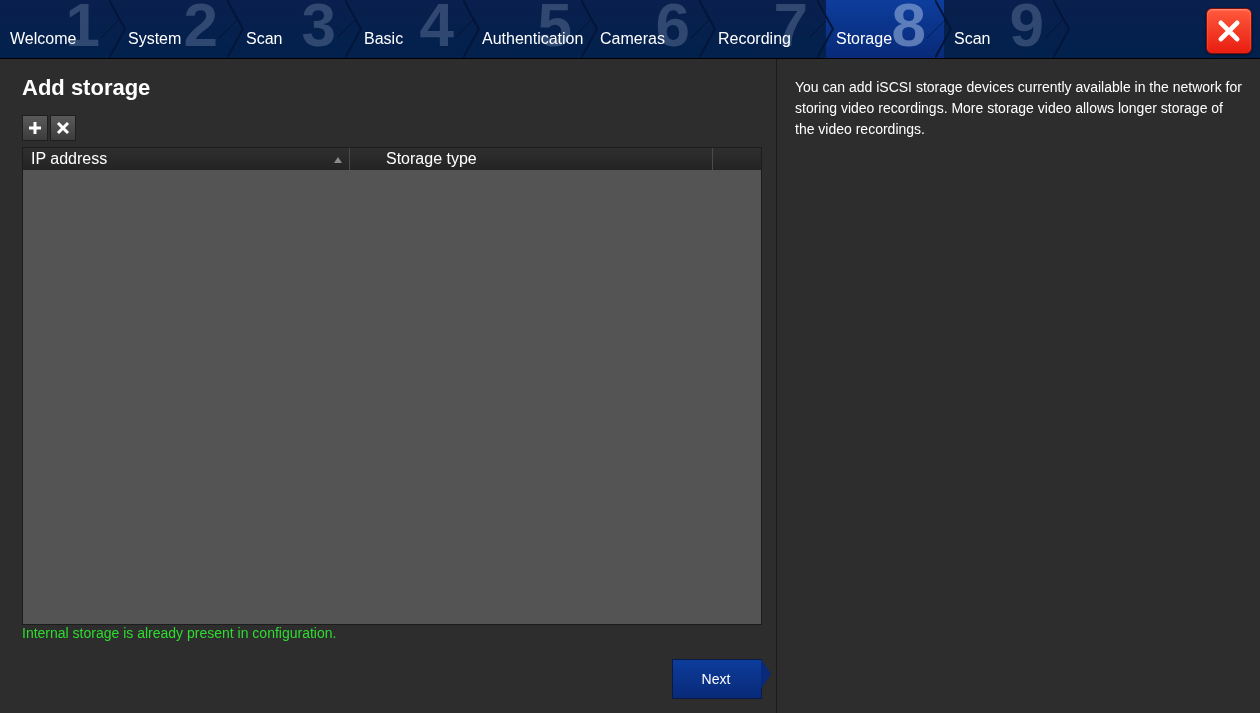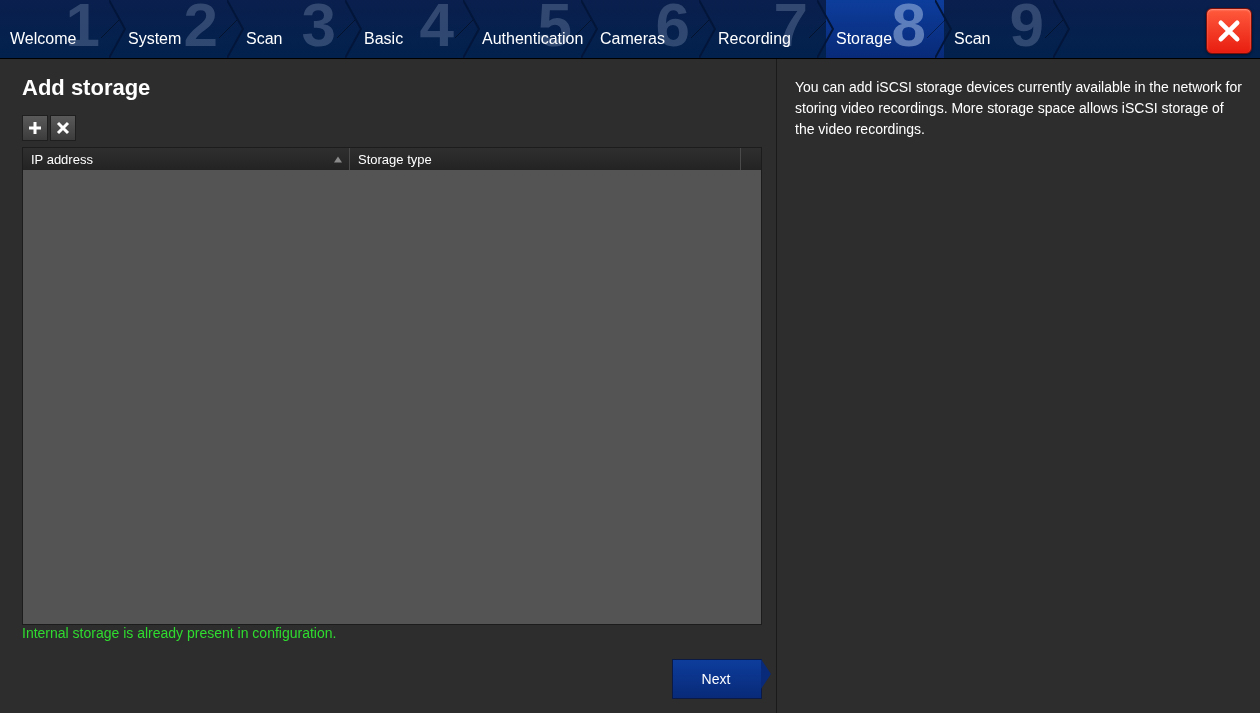--- a/index.html
+++ b/index.html
@@ -139,21 +139,22 @@
     border: 1px solid #1c1c1c;
     background: #545454;
     flex: 0 0 478px;
     display: flex;
     flex-direction: column;
   }
   .table-head {
     display: flex;
     height: 22px;
     background: linear-gradient(to bottom, #2f2f2f 0%, #232323 100%);
-    font-size: 13px;
+    font-size: 16px;
+    gap: 28px;
   }
   .th {
     display: flex;
     align-items: center;
     padding: 0 8px;
     border-right: 1px solid #4a4a4a;
     color: #fff;
     position: relative;
   }
   .th.ip { flex: 0 0 327px; }
@@ -338,16 +339,16 @@
       <div class="status-msg">Internal storage is already present in configuration.</div>
 
       <div class="footer">
         <div class="next-btn">
           <span>Next</span>
         </div>
       </div>
     </div>
 
     <div class="right">
-      <div>You can add iSCSI storage devices currently available in the network for storing video recordings. More storage space allows iSCSI storage of the video recordings.</div>
+      <div>You can add iSCSI storage devices currently available in the network for storing video recordings. More storage video allows longer storage of the video recordings.</div>
     </div>
   </div>
 </div>
 
 </body></html>

